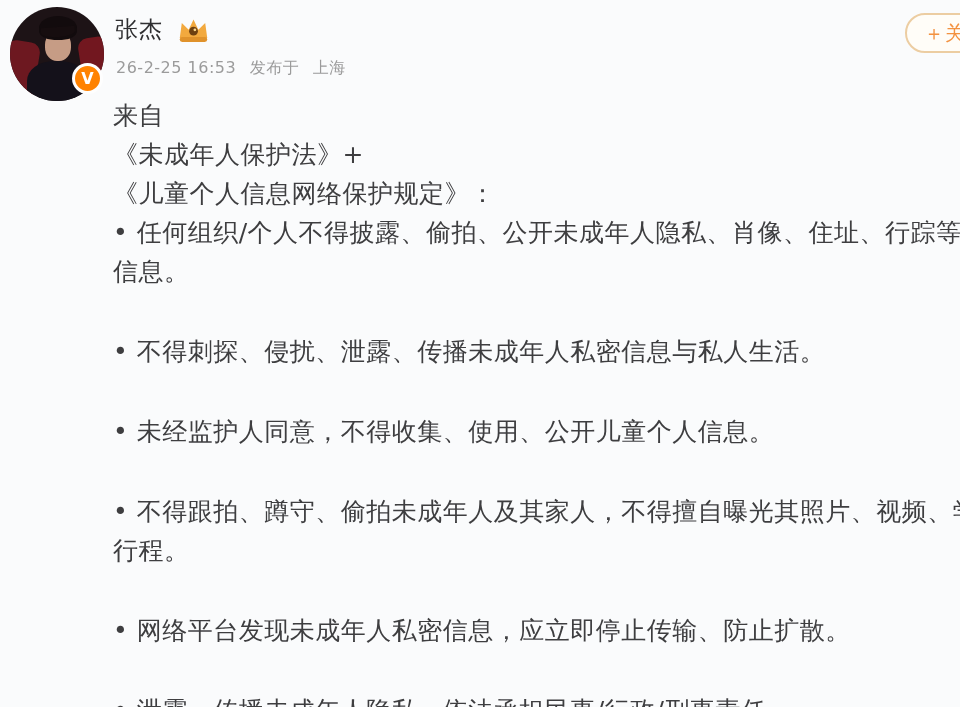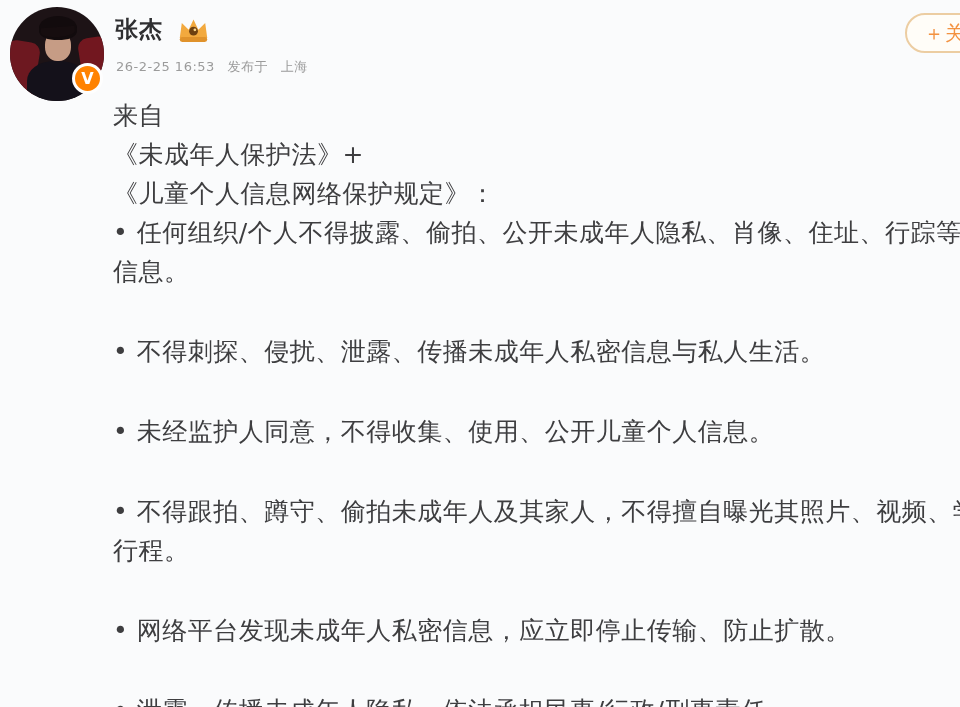--- a/index.html
+++ b/index.html
@@ -34,28 +34,28 @@
     position: absolute; left: 72px; top: 63px;
     width: 25px; height: 25px; border-radius: 50%;
     background: #ff8200; border: 3px solid #fefefe;
     color: #fff; font-weight: bold; font-size: 16px;
     display: flex; align-items: center; justify-content: center;
     line-height: 1;
   }
 
   .username {
     position: absolute; left: 115px; top: 14px;
-    font-size: 23px; font-weight: 700; color: #2f2f31;
+    font-size: 23px; font-weight: 400; color: #2f2f31;
     letter-spacing: 1px; cursor: pointer;
   }
   .crown-icon { position: absolute; left: 177px; top: 16px; width: 33px; height: 29px; }
 
   .meta {
     position: absolute; left: 116px; top: 58px;
-    font-size: 13px; color: #9b9b9b; letter-spacing: 0.5px;
+    font-size: 16px; color: #9b9b9b; letter-spacing: 0.5px;
   }
   .meta .sep { display: inline-block; width: 8px; }
 
   .follow-btn {
     position: absolute; left: 905px; top: 13px;
     height: 40px; width: 120px;
     border-radius: 21px; box-sizing: border-box;
     border: 2px solid #eccda2; background: #fffdf8;
     color: #f39240; font-size: 20px; line-height: 36px;
     padding-left: 17px; letter-spacing: 1px;

